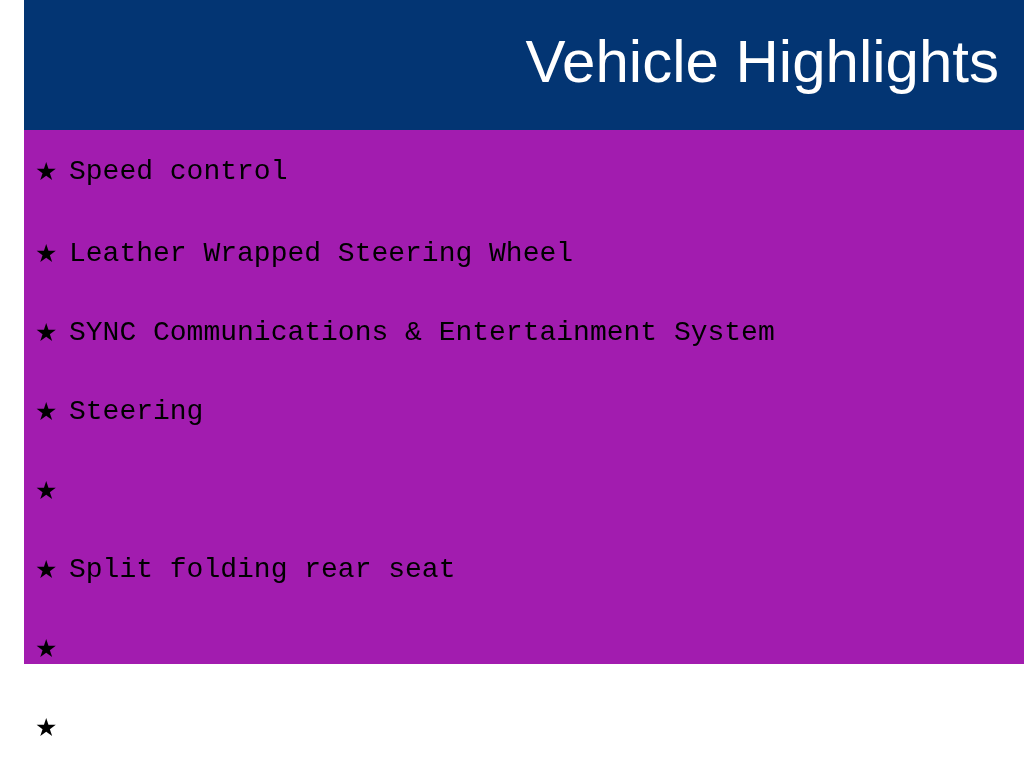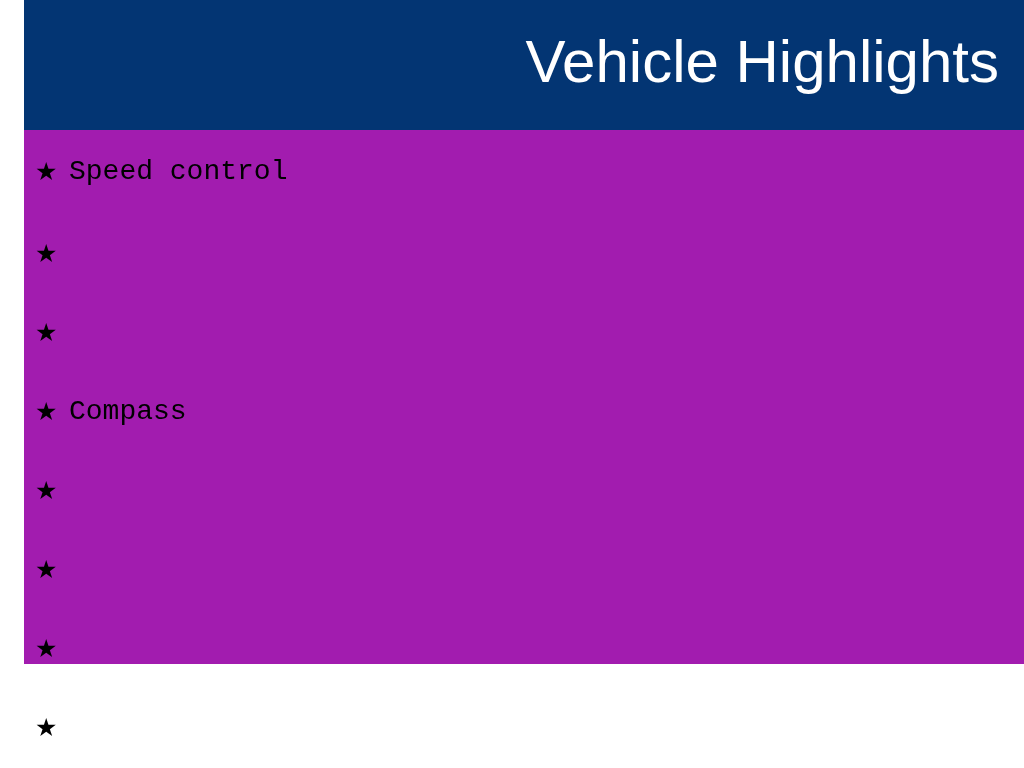--- a/index.html
+++ b/index.html
@@ -114,37 +114,40 @@
 
   <ul class="feature-list">
 
     <li class="feature-item">
       <span class="bullet-star">★</span>
       <span class="feature-text">Speed control</span>
     </li>
 
     <li class="feature-item">
       <span class="bullet-star">★</span>
+      <span class="feature-text">Leather Wrapped Steering Wheel</span>
+    </li>
+
+    <li class="feature-item">
+      <span class="bullet-star">★</span>
+      <span class="feature-text">SYNC Communications &amp; Entertainment System</span>
+    </li>
+
+    <li class="feature-item">
+      <span class="bullet-star">★</span>
+      <span class="feature-text">Steering</span>
     </li>
 
     <li class="feature-item">
       <span class="bullet-star">★</span>
     </li>
 
     <li class="feature-item">
       <span class="bullet-star">★</span>
-      <span class="feature-text">Compass</span>
-    </li>
-
-    <li class="feature-item">
-      <span class="bullet-star">★</span>
-    </li>
-
-    <li class="feature-item">
-      <span class="bullet-star">★</span>
+      <span class="feature-text">Split folding rear seat</span>
     </li>
 
     <li class="feature-item">
       <span class="bullet-star">★</span>
     </li>
 
     <li class="feature-item">
       <span class="bullet-star">★</span>
     </li>
 

